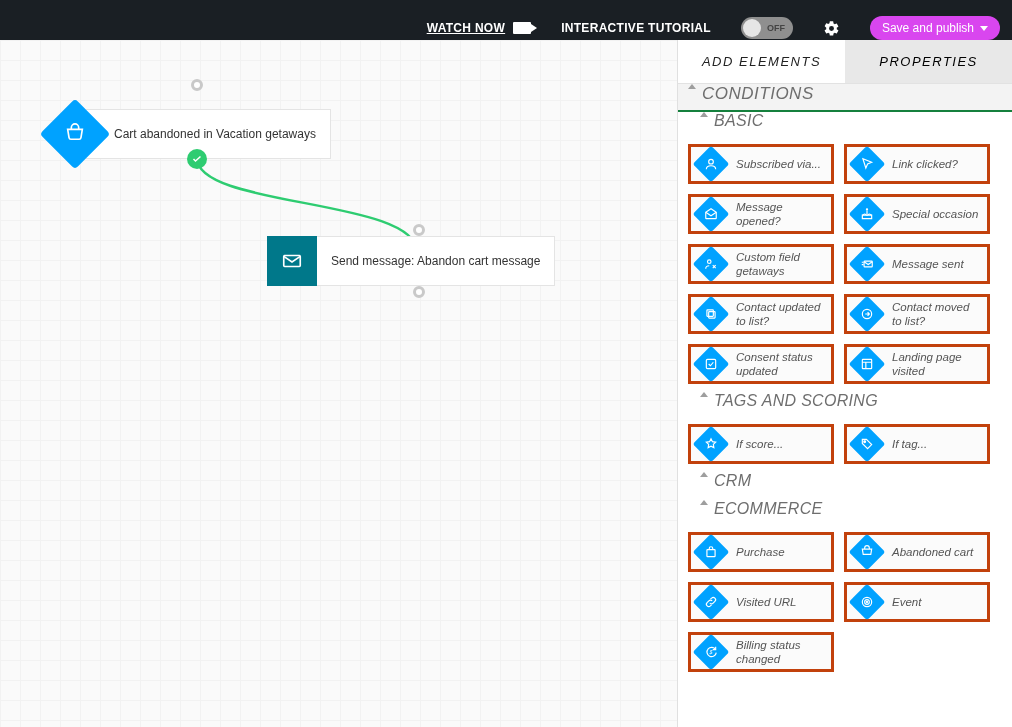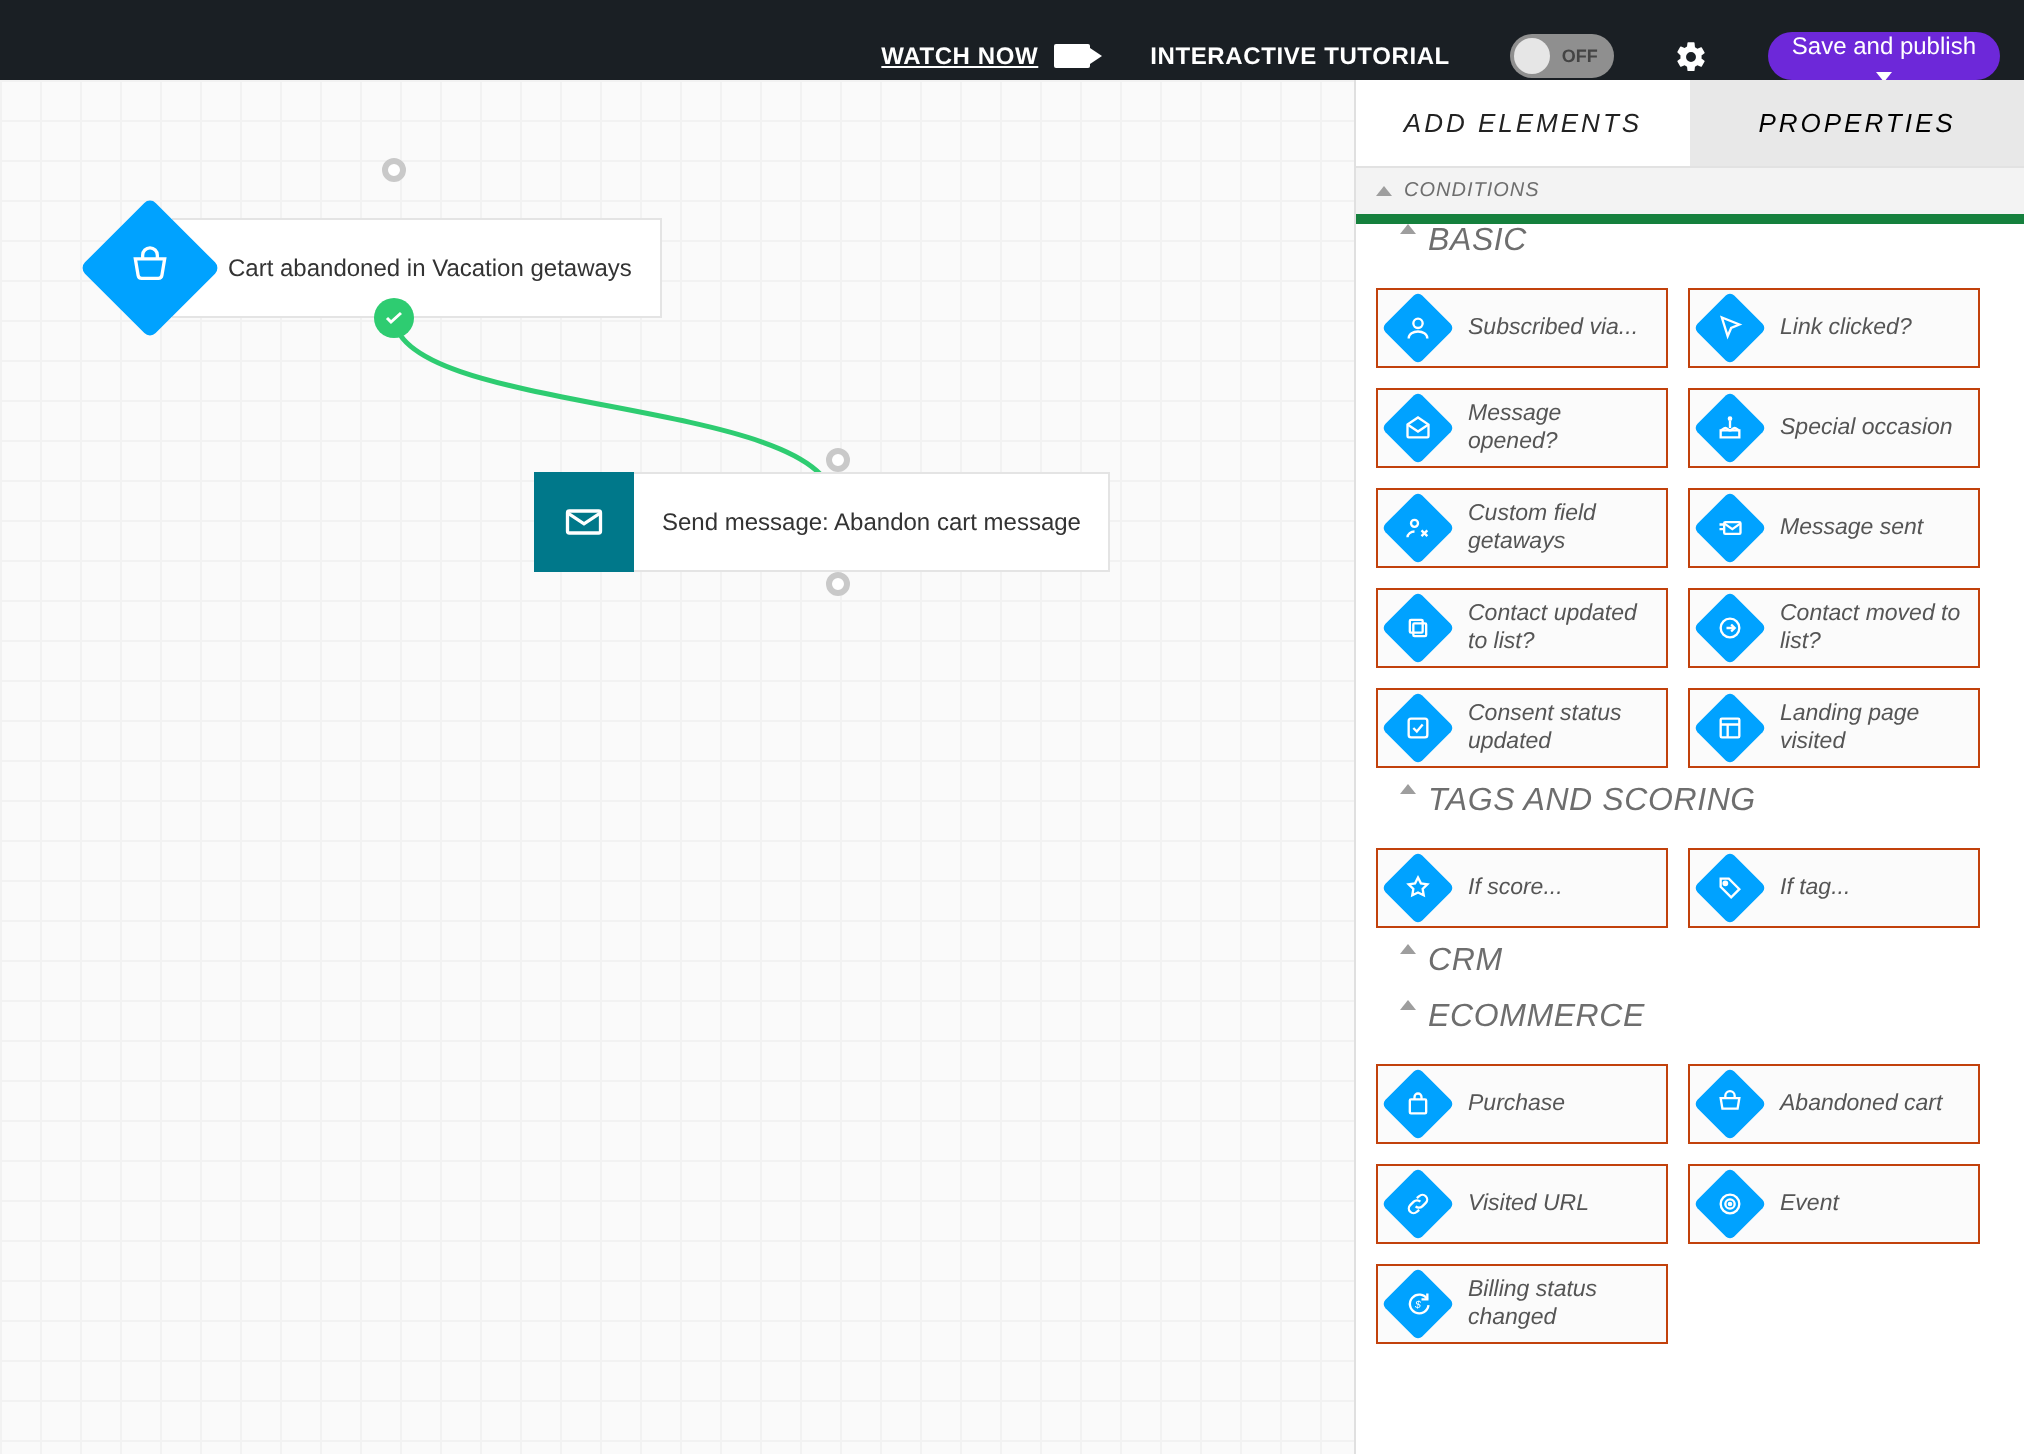--- a/index.html
+++ b/index.html
@@ -7,21 +7,21 @@
 
 
 .topbar { height: 56px; background: #1a1f24; display: flex; align-items: center; justify-content: flex-end; padding: 0 12px; gap: 30px; color: #fff; font-size: 12px; }
 .watch-now { display: flex; align-items: center; gap: 8px; text-decoration: underline; font-weight: 600; letter-spacing: .3px; cursor: pointer; }
 .video-icon { width: 18px; height: 12px; background: #fff; position: relative; border-radius: 1px; }
 .video-icon::after { content: ""; position: absolute; right: -6px; top: 2px; width: 0; height: 0; border-left: 6px solid #fff; border-top: 4px solid transparent; border-bottom: 4px solid transparent; }
 .tutorial { font-weight: 600; letter-spacing: .3px; }
 .toggle { width: 52px; height: 22px; background: #8f8f8f; border-radius: 11px; position: relative; display: flex; align-items: center; justify-content: flex-end; padding: 0 8px; font-size: 9px; color: #444; font-weight: 700; cursor: pointer; }
 .toggle::before { content: ""; position: absolute; left: 2px; top: 2px; width: 18px; height: 18px; background: #e6e6e6; border-radius: 50%; }
 .gear { width: 17px; height: 17px; cursor: pointer; }
-.publish-btn { background: #6d28d9; color: #fff; border: none; border-radius: 12px; height: 24px; padding: 0 12px; font-size: 12px; font-weight: 500; display: flex; align-items: center; gap: 6px; cursor: pointer; flex-direction: column; }
+.publish-btn { background: #d946ef; color: #fff; border: none; border-radius: 12px; height: 24px; padding: 0 12px; font-size: 12px; font-weight: 500; display: flex; align-items: center; gap: 6px; cursor: pointer; }
 .caret-down { width: 0; height: 0; border-left: 4px solid transparent; border-right: 4px solid transparent; border-top: 5px solid #fff; }
 
 
 .workspace { position: absolute; top: 40px; left: 0; right: 335px; bottom: 0; background-image:
     linear-gradient(#f2f2f2 1px, transparent 1px),
     linear-gradient(90deg, #f2f2f2 1px, transparent 1px),
     linear-gradient(#e9e9e9 1px, transparent 1px),
     linear-gradient(90deg, #e9e9e9 1px, transparent 1px);
   background-size: 20px 20px, 20px 20px, 120px 120px, 120px 120px;
   background-color: #fafafa;
@@ -42,25 +42,25 @@
 .port { width: 12px; height: 12px; border: 3px solid #c9c9c9; background: #fff; border-radius: 50%; position: absolute; left: 50%; transform: translateX(-50%); }
 .port-top { top: -30px; }
 .check-badge { position: absolute; width: 20px; height: 20px; background: #2ecc71; border-radius: 50%; display: flex; align-items: center; justify-content: center; }
 svg.connector { position: absolute; overflow: visible; pointer-events: none; }
 
 
 .tabs { display: flex; height: 44px; border-bottom: 1px solid #e2e2e2; }
 .tab { flex: 1; display: flex; align-items: center; justify-content: center; font-size: 13px; letter-spacing: 1.5px; font-weight: 500; cursor: pointer; }
 .tab.active { background: #fff; color: #222; }
 .tab.inactive { background: #e8e8e8; color: #000000; }
-.section-hd { display: flex; align-items: center; height: 28px; padding: 0 10px; font-size: 10px; letter-spacing: .5px; color: #6e6e6e; font-weight: 500; background: #f3f3f3; border-bottom: 5px solid #15803d; gap: 6px; }
+.section-hd { display: flex; align-items: flex-start; height: 28px; padding: 0 10px; font-size: 17px; letter-spacing: .5px; color: #6e6e6e; font-weight: 500; background: #f3f3f3; border-bottom: 2px solid #15803d; gap: 6px; }
 .sub-hd { display: flex; height: 28px; padding: 0 10px 0 22px; font-size: 16px; letter-spacing: .3px; color: #6e6e6e; font-weight: 500; gap: 6px; }
 .tri { width: 0; height: 0; border-left: 4px solid transparent; border-right: 4px solid transparent; border-bottom: 5px solid #9e9e9e; }
 .el-grid { display: flex; flex-wrap: wrap; gap: 10px; padding: 4px 10px 8px 10px; }
-.el { width: 146px; height: 40px; background: #fbfbfb; border: 1px solid #c2410c; display: flex; align-items: center; cursor: grab; }
+.el { width: 146px; height: 40px; background: #fbfbfb; border: 3px solid #c2410c; display: flex; align-items: center; cursor: grab; }
 .el-icon { width: 26px; height: 26px; background: #00a2ff; transform: rotate(45deg); border-radius: 3px; margin: 0 12px 0 7px; flex-shrink: 0; display: flex; align-items: center; justify-content: center; }
 .el-icon svg { transform: rotate(-45deg); }
 .el-lbl { font-size: 11.5px; color: #555; line-height: 1.25; padding-right: 6px; }
 </style>
 </head>
 <body>
 
 <div class="topbar">
   <div class="watch-now">
     <span>WATCH NOW</span>

